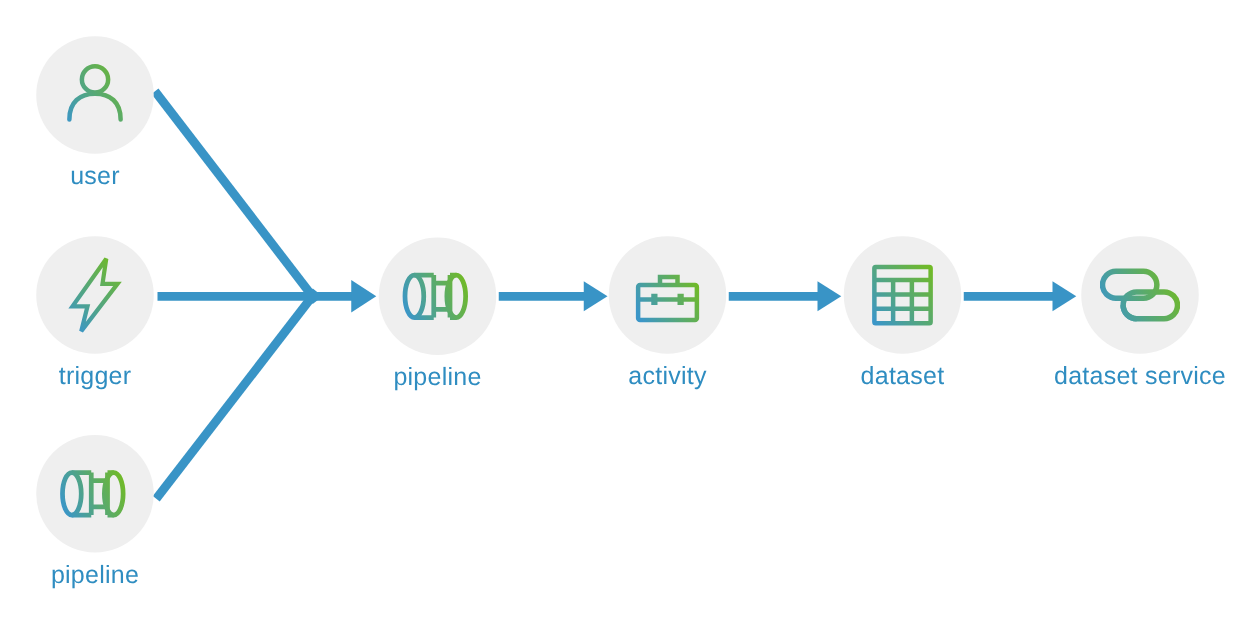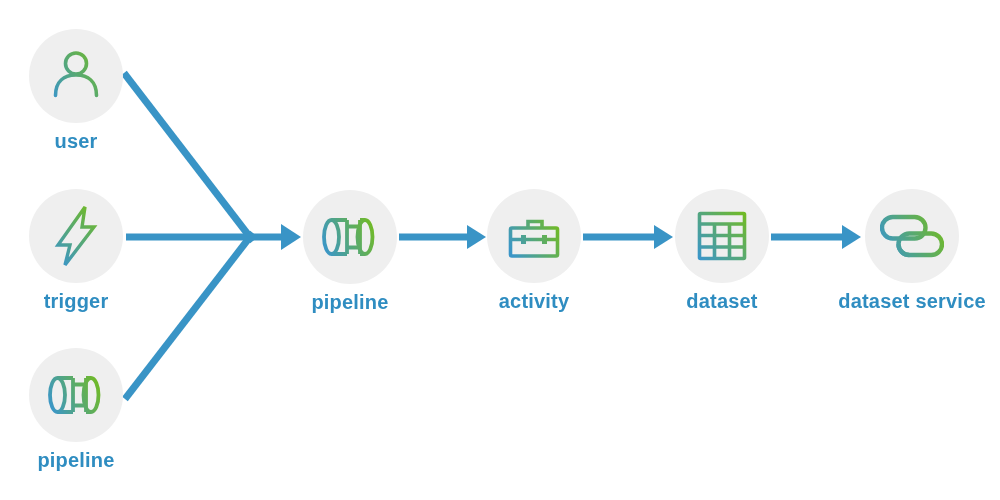--- a/index.html
+++ b/index.html
@@ -37,21 +37,21 @@
     display: flex;
     align-items: center;
     justify-content: center;
   }
   .circle svg {
     display: block;
   }
   .node-label {
     margin-top: 7px;
     font-size: 20px;
-    font-weight: 700;
+    font-weight: 400;
     color: #2f8dc1;
     white-space: nowrap;
     letter-spacing: 0.2px;
   }
   
   .n-user        { left: 6px;   top: 29px;  }
   .n-trigger     { left: 6px;   top: 189px; }
   .n-pipeline-src{ left: 6px;   top: 348px; }
   .n-pipeline    { left: 280px; top: 190px; }
   .n-activity    { left: 464px; top: 189px; }

